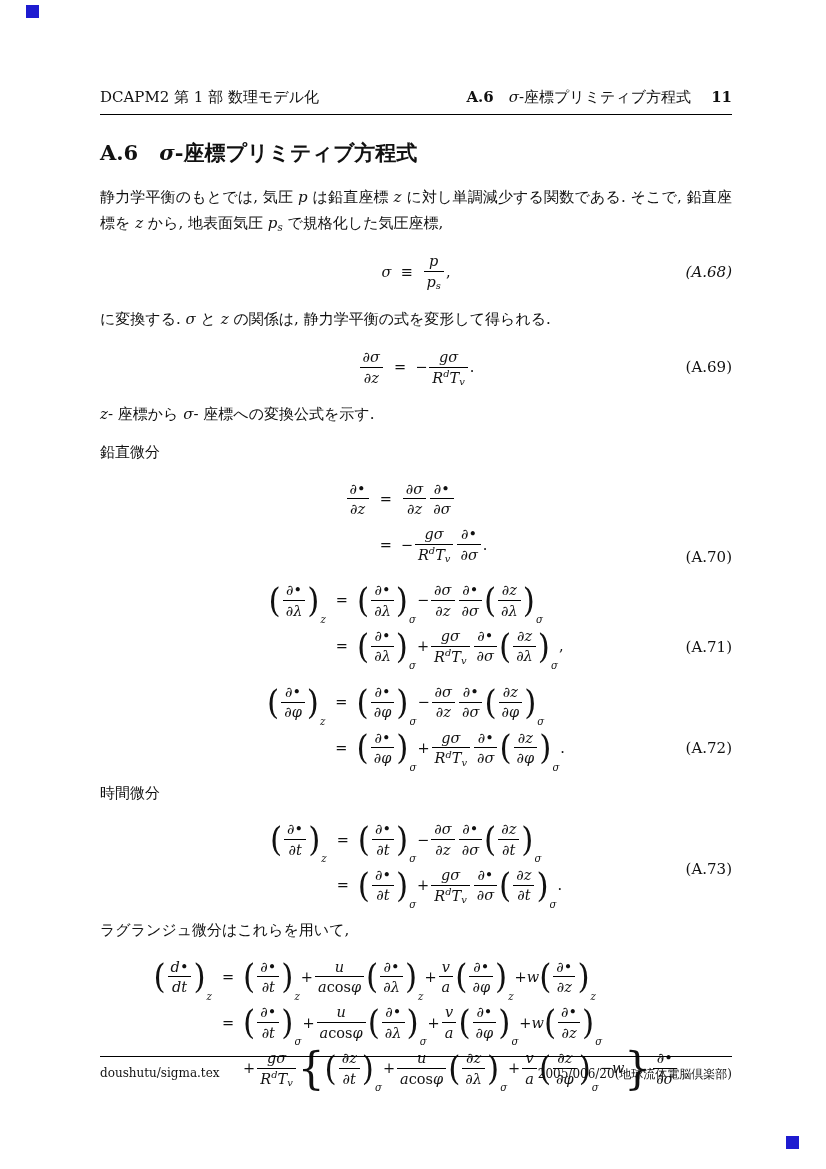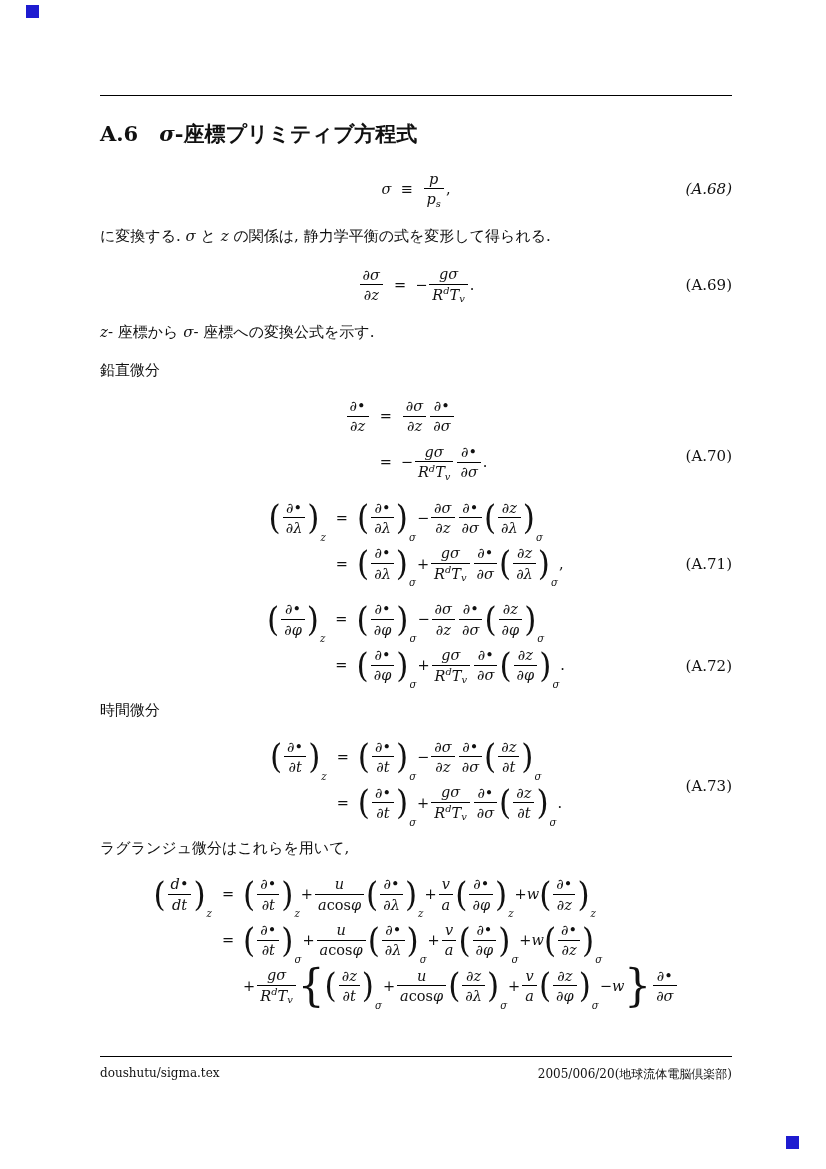--- a/index.html
+++ b/index.html
@@ -49,24 +49,31 @@
 </style>
 </head>
 <body>
 
 <div class="page">
   <span class="cmk cmk-tl"></span>
   <span class="cmk cmk-br"></span>
 
   <div class="content">
 
+    <div class="header">
+      <span><span class="mt">DCAPM2 第 1 部 数理モデル化</span></span>
+      <span>
+        <span><span class="mb">A.6</span><span class="mt"> </span><span class="mi">σ</span><span class="mt">-座標プリミティブ方程式</span></span><span class="pg">11</span>
+      </span>
+    </div>
     <div class="hrule"></div>
 
     <h1><span class="mt">A.6 </span><span class="mi">σ</span><span class="mt">-座標プリミティブ方程式</span></h1>
 
+    <p class="para"><span class="mt">静力学平衡のもとでは, 気圧 </span><span class="mi">p</span><span class="mt"> は鉛直座標 </span><span class="mi">z</span><span class="mt"> に対し単調減少する関数である. そこで, 鉛直座標を </span><span class="mi">z</span><span class="mt"> から, 地表面気圧 </span><span class="ms"><span class="mi">p</span><sub class="msb">s</sub></span><span class="mt"> で規格化した気圧座標,</span></p>
 
     <div class="eqwrap">
         <div class="eqtab">
           <div class="eqrow">
             <span class="eql"><span class="mi">σ</span></span>
             <span class="eqe">≡</span>
             <span class="eqr"><span class="mf"><span class="mfn"><span class="mi">p</span></span><span class="mfd"><span class="ms"><span class="mi">p</span><sub class="msb">s</sub></span></span></span><span class="mt">,</span></span>
           </div>
         </div>
         <span class="eqnum" style="top: 23px; font-style: italic;">(A.68)</span>
@@ -95,21 +102,21 @@
             <span class="eql"><span class="mf"><span class="mfn"><span class="mi">∂•</span></span><span class="mfd"><span class="mi">∂z</span></span></span></span>
             <span class="eqe">=</span>
             <span class="eqr"><span class="mf"><span class="mfn"><span class="mi">∂σ</span></span><span class="mfd"><span class="mi">∂z</span></span></span><span class="mf"><span class="mfn"><span class="mi">∂•</span></span><span class="mfd"><span class="mi">∂σ</span></span></span></span>
           </div>
           <div class="eqrow">
             <span class="eql"></span>
             <span class="eqe">=</span>
             <span class="eqr"><span class="mt">−</span><span class="mf"><span class="mfn"><span class="mi">gσ</span></span><span class="mfd"><span class="ms"><span class="mi">R</span><sup class="msp">d</sup></span><span class="ms"><span class="mi">T</span><sub class="msb">v</sub></span></span></span><span class="mf"><span class="mfn"><span class="mi">∂•</span></span><span class="mfd"><span class="mi">∂σ</span></span></span><span class="mt">.</span></span>
           </div>
         </div>
-        <span class="eqnum" style="top: 63px; text-align: right;">(A.70)</span>
+        <span class="eqnum" style="top: 81px; text-align: right;">(A.70)</span>
       </div>
 
 
     <div class="eqwrap">
         <div class="eqtab">
           <div class="eqrow">
             <span class="eql"><span class="mg">
                 <span class="mbrk">(</span>
                 <span class="mgc"><span class="mf"><span class="mfn"><span class="mi">∂•</span></span><span class="mfd"><span class="mi">∂λ</span></span></span></span>
                 <span class="mbrk">)</span>

